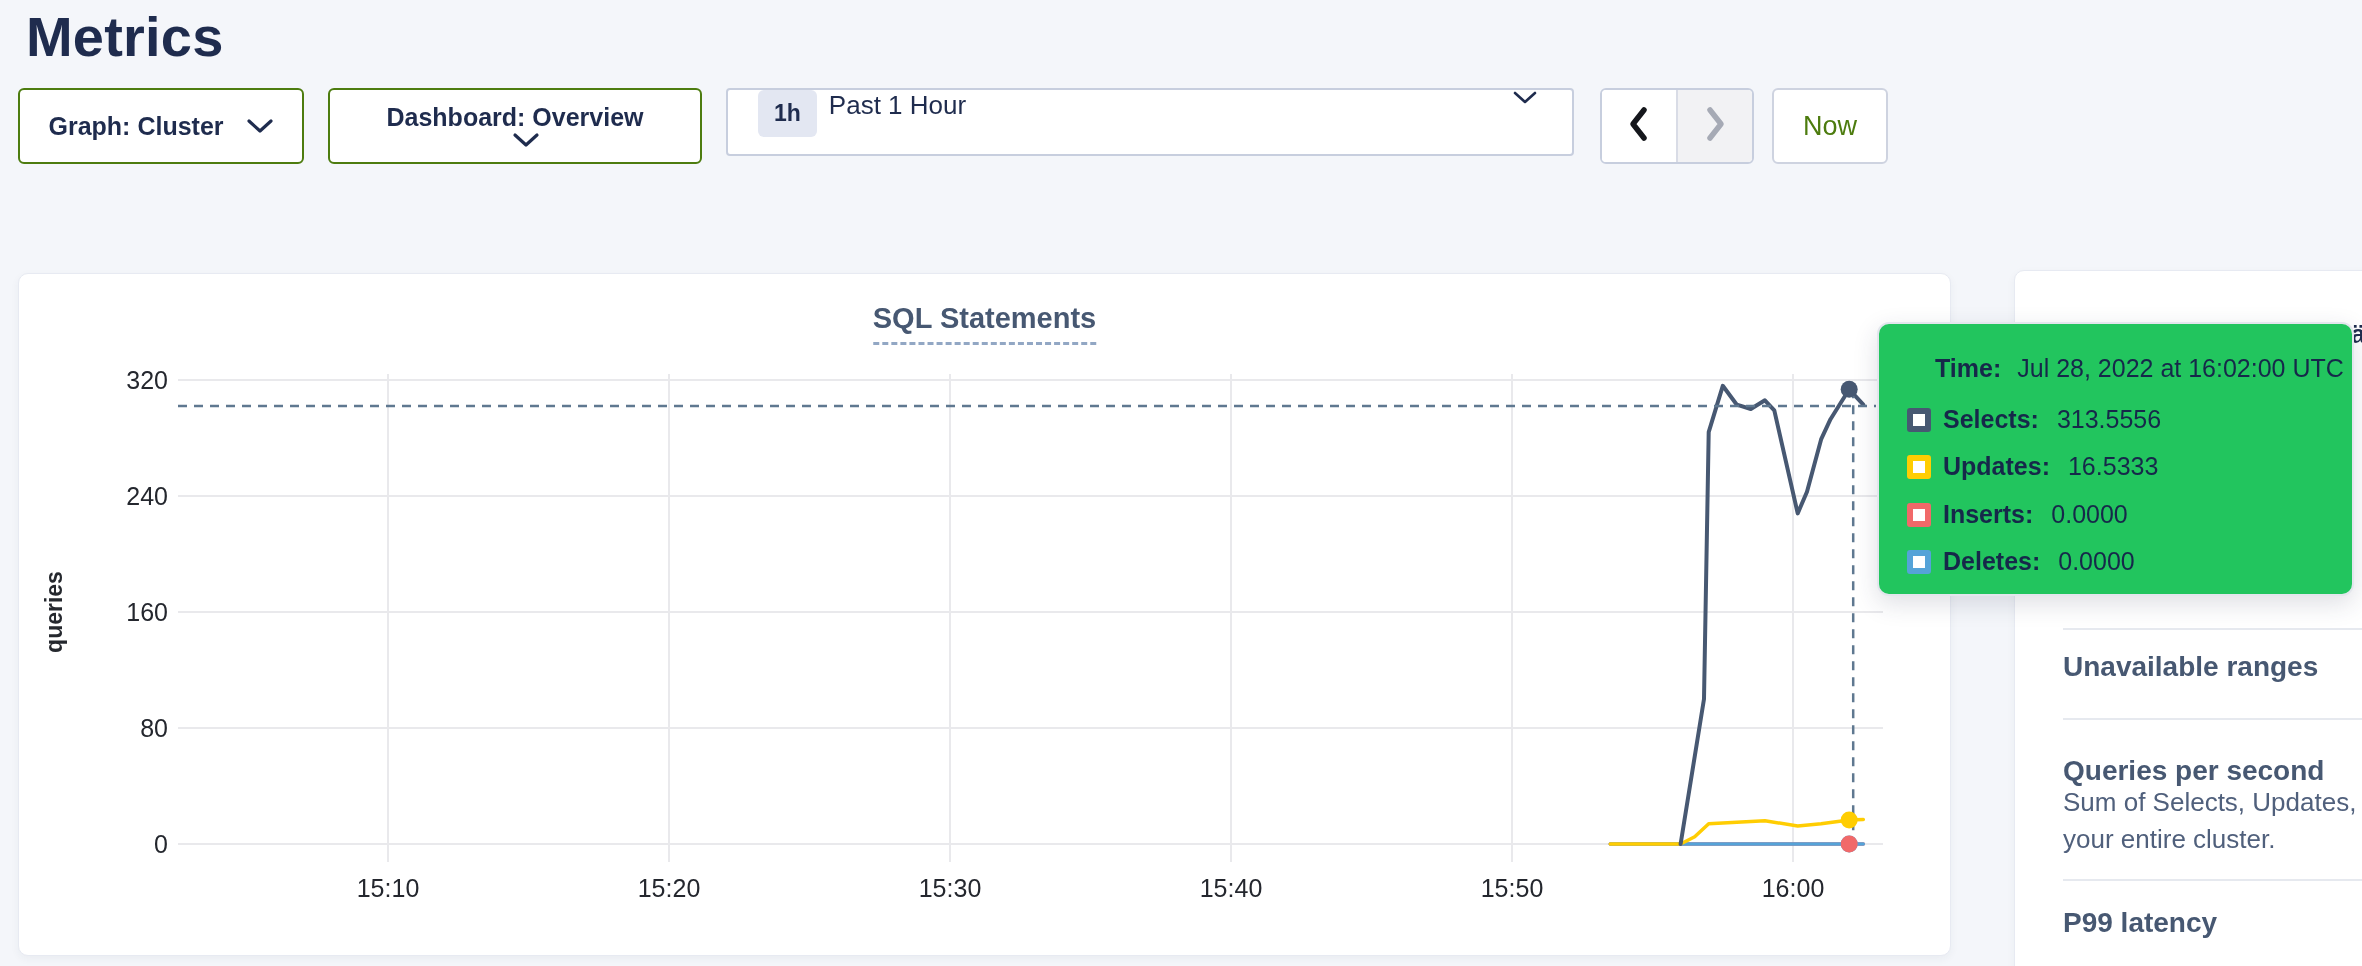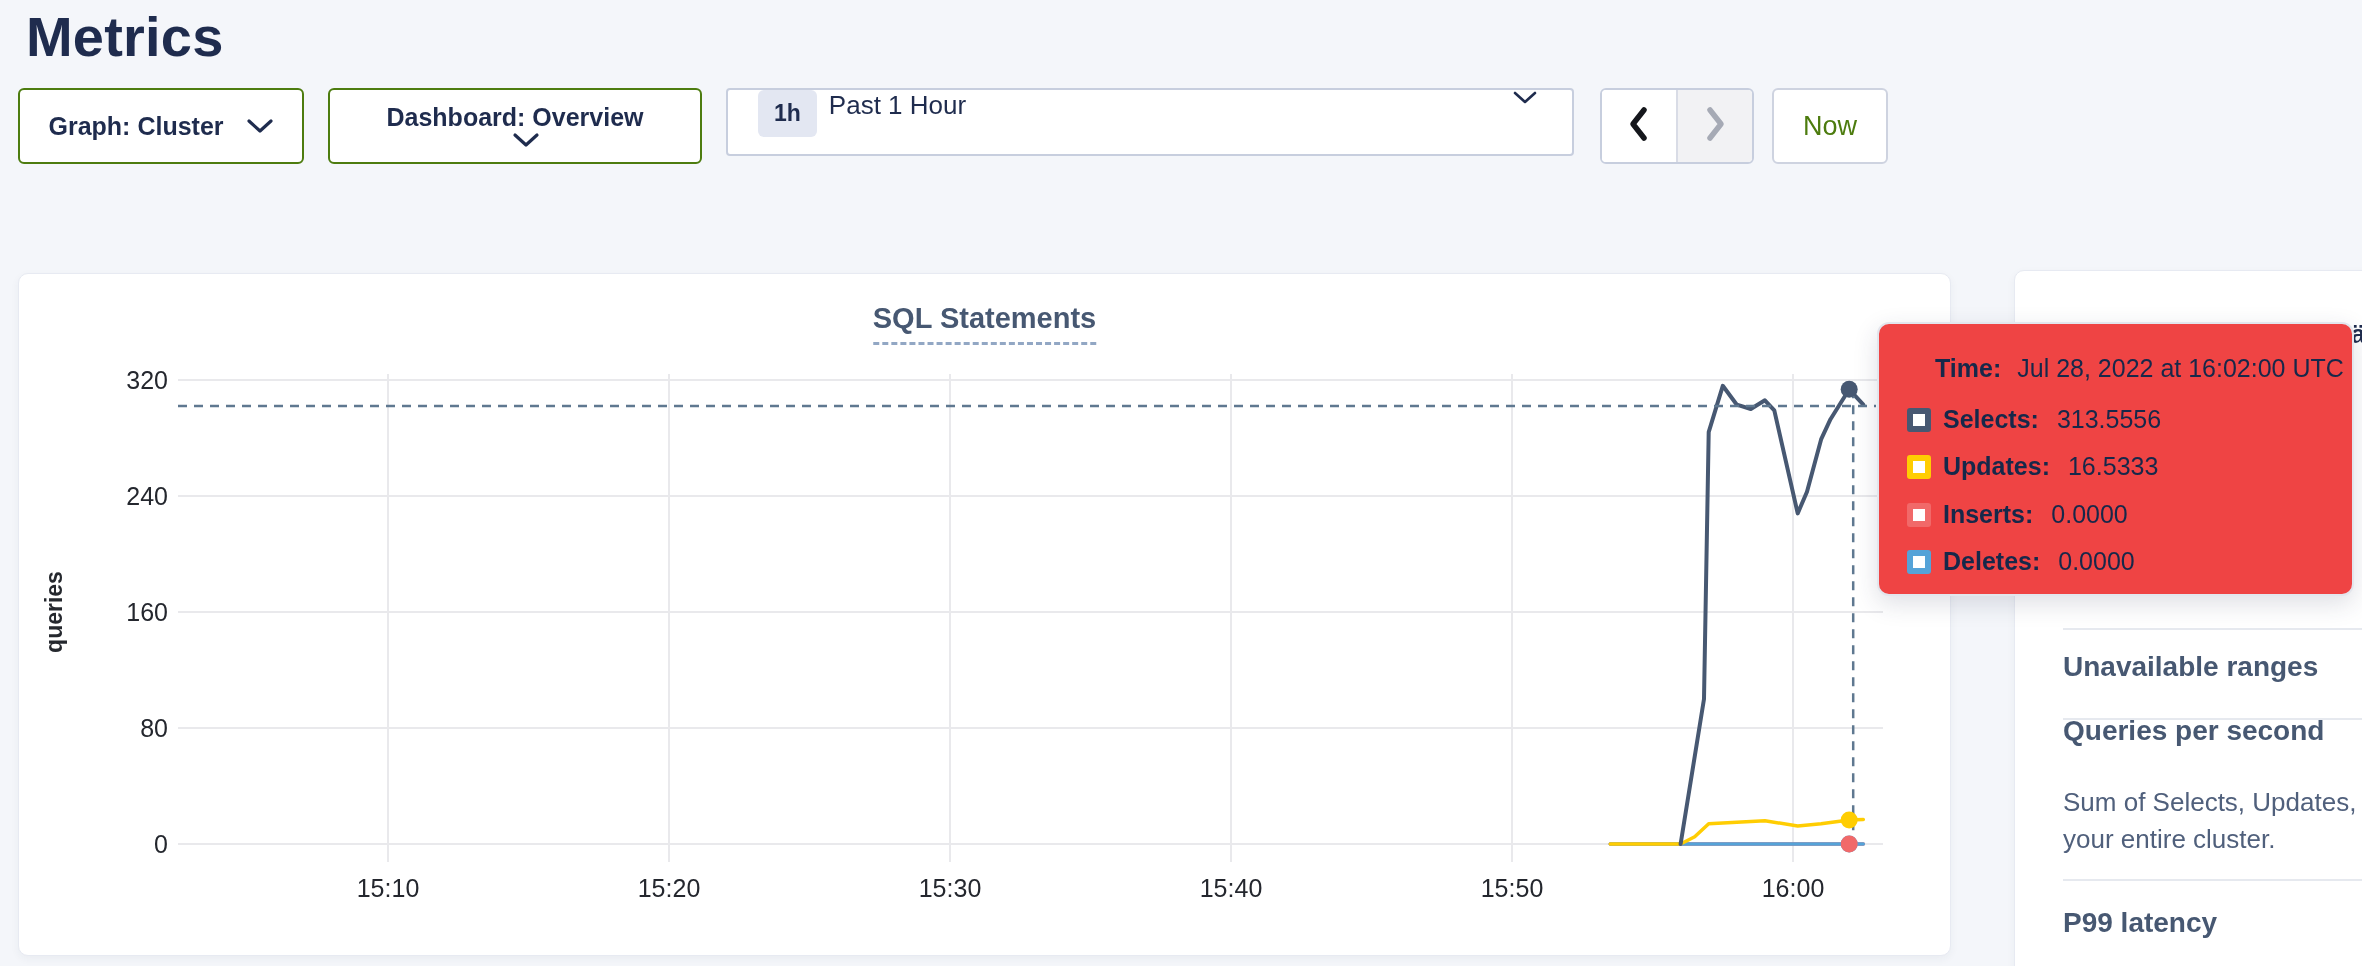--- a/index.html
+++ b/index.html
@@ -68,21 +68,21 @@
     background:#fff; border:1px solid #e7eaf2; border-radius:10px;
     box-shadow:0 3px 8px rgba(40,50,80,.05); z-index:5;
   }
   .sb-divider { position:absolute; left:48px; width:330px; height:2px; background:#e6e9ef; }
   .sb-heading { position:absolute; left:48px; font-size:28px; font-weight:700; color:#475872; white-space:nowrap; }
   .sb-desc { position:absolute; left:48px; font-size:26px; font-weight:400; color:#50607c; white-space:nowrap; }
   .sb-fragment { position:absolute; left:336px; top:48px; font-size:26px; font-weight:700; color:#1f2c4e; }
   
   .hover-tooltip {
     position:absolute; left:1877px; top:322px; width:477px; height:274px;
-    background:#ef4444; border:2px solid #e3e6ed; border-radius:12px;
+    background:#22c55e; border:2px solid #e3e6ed; border-radius:12px;
     box-shadow:0 8px 24px rgba(40,50,80,.15); z-index:6;
     font-size:25px; color:#16284a;
   }
   .tt-time { position:absolute; left:56px; top:30px; white-space:nowrap; }
   .tt-time .lbl { font-weight:700; margin-right:16px; }
   .tt-row { position:absolute; left:28px; display:flex; align-items:center; white-space:nowrap; }
   .tt-swatch { width:24px; height:24px; border:6px solid #000; border-radius:3px; background:#fff; margin-right:12px; flex:0 0 auto; }
   .tt-name { font-weight:700; margin-right:18px; }
   .tt-val { font-weight:400; }
 </style>
@@ -176,21 +176,21 @@
     <circle cx="1849.2" cy="844" r="8.5" fill="#f16969"></circle>
     <circle cx="1849.2" cy="820.026715" r="8.5" fill="#ffcd02"></circle>
     <circle cx="1849.2" cy="389.34438" r="8.5" fill="#475872"></circle>
   </svg>
 
 <div class="sidebar-card">
   <div class="sb-fragment">ä</div>
   <div class="sb-divider" style="top:357px"></div>
   <div class="sb-heading" style="top:380px">Unavailable ranges</div>
   <div class="sb-divider" style="top:447px"></div>
-  <div class="sb-heading" style="top:444px">Queries per second</div>
+  <div class="sb-heading" style="top:484px">Queries per second</div>
   <div class="sb-desc" style="top:516px">Sum of Selects, Updates, Inser</div>
   <div class="sb-desc" style="top:553px">your entire cluster.</div>
   <div class="sb-divider" style="top:608px"></div>
   <div class="sb-heading" style="top:636px">P99 latency</div>
 </div>
 
 <div class="hover-tooltip">
   <div class="tt-time">
     <span class="lbl">Time:</span><span>Jul 28, 2022 at 16:02:00 UTC</span>
   </div>

